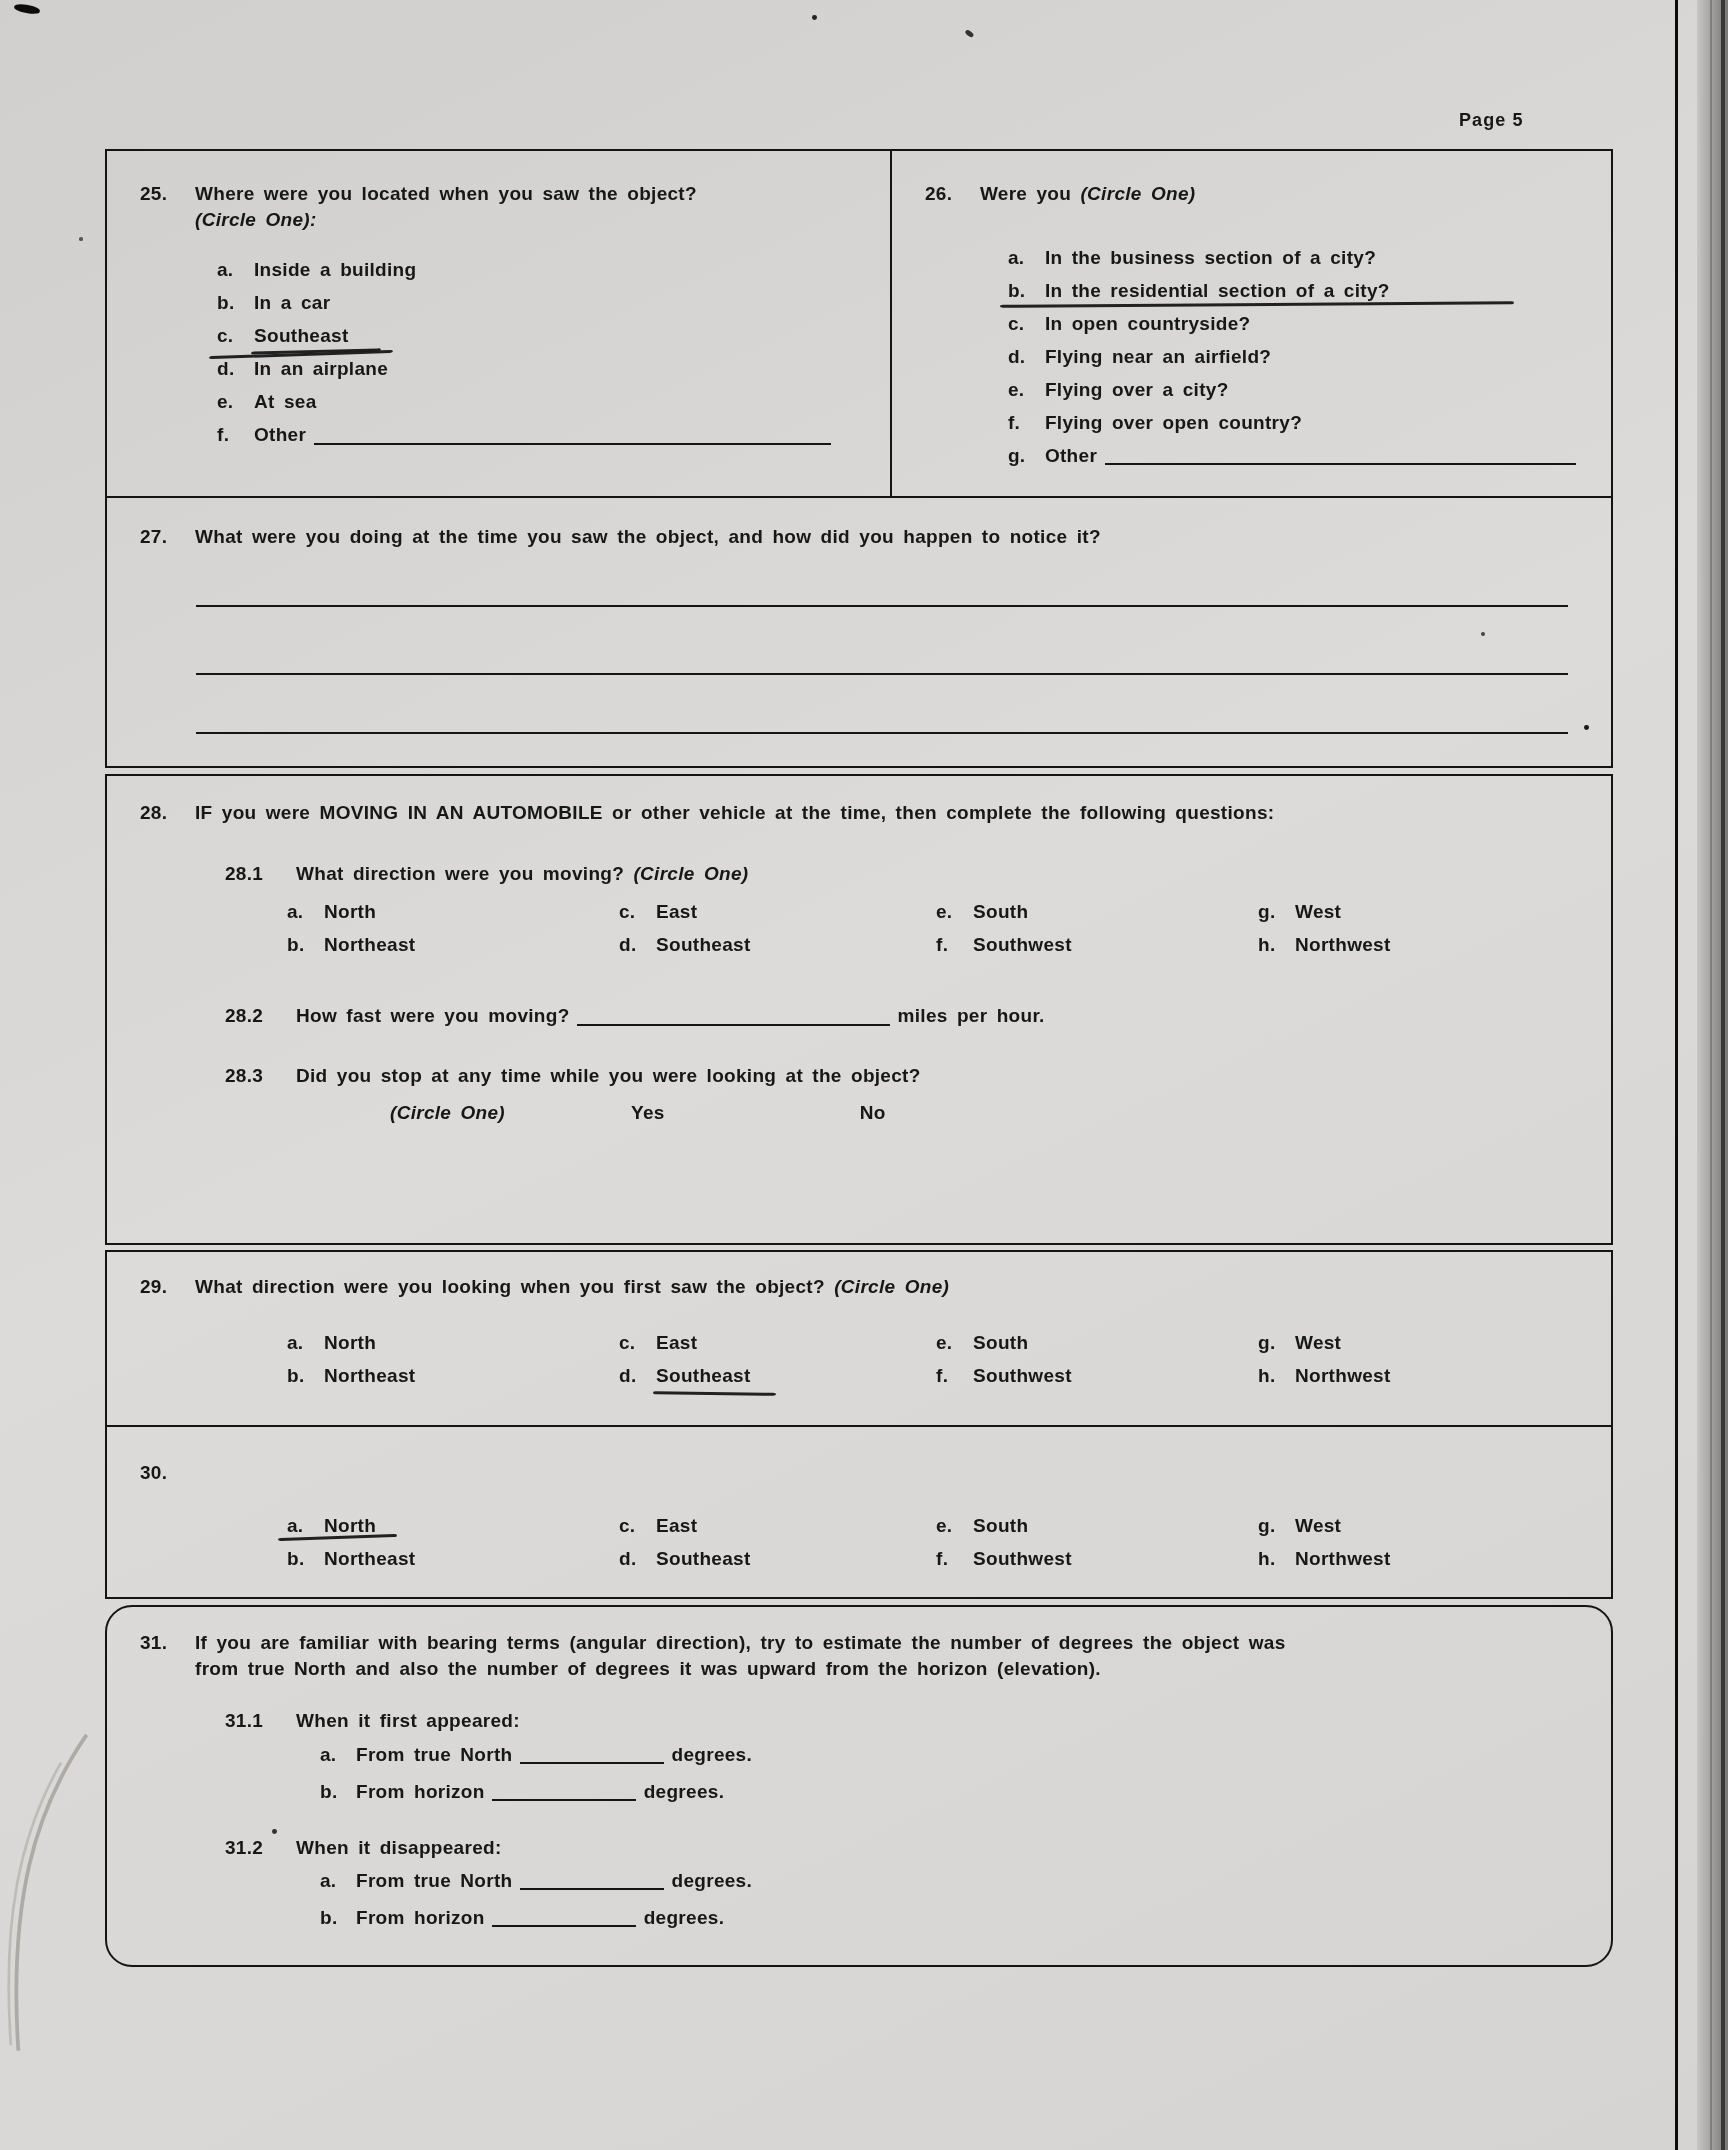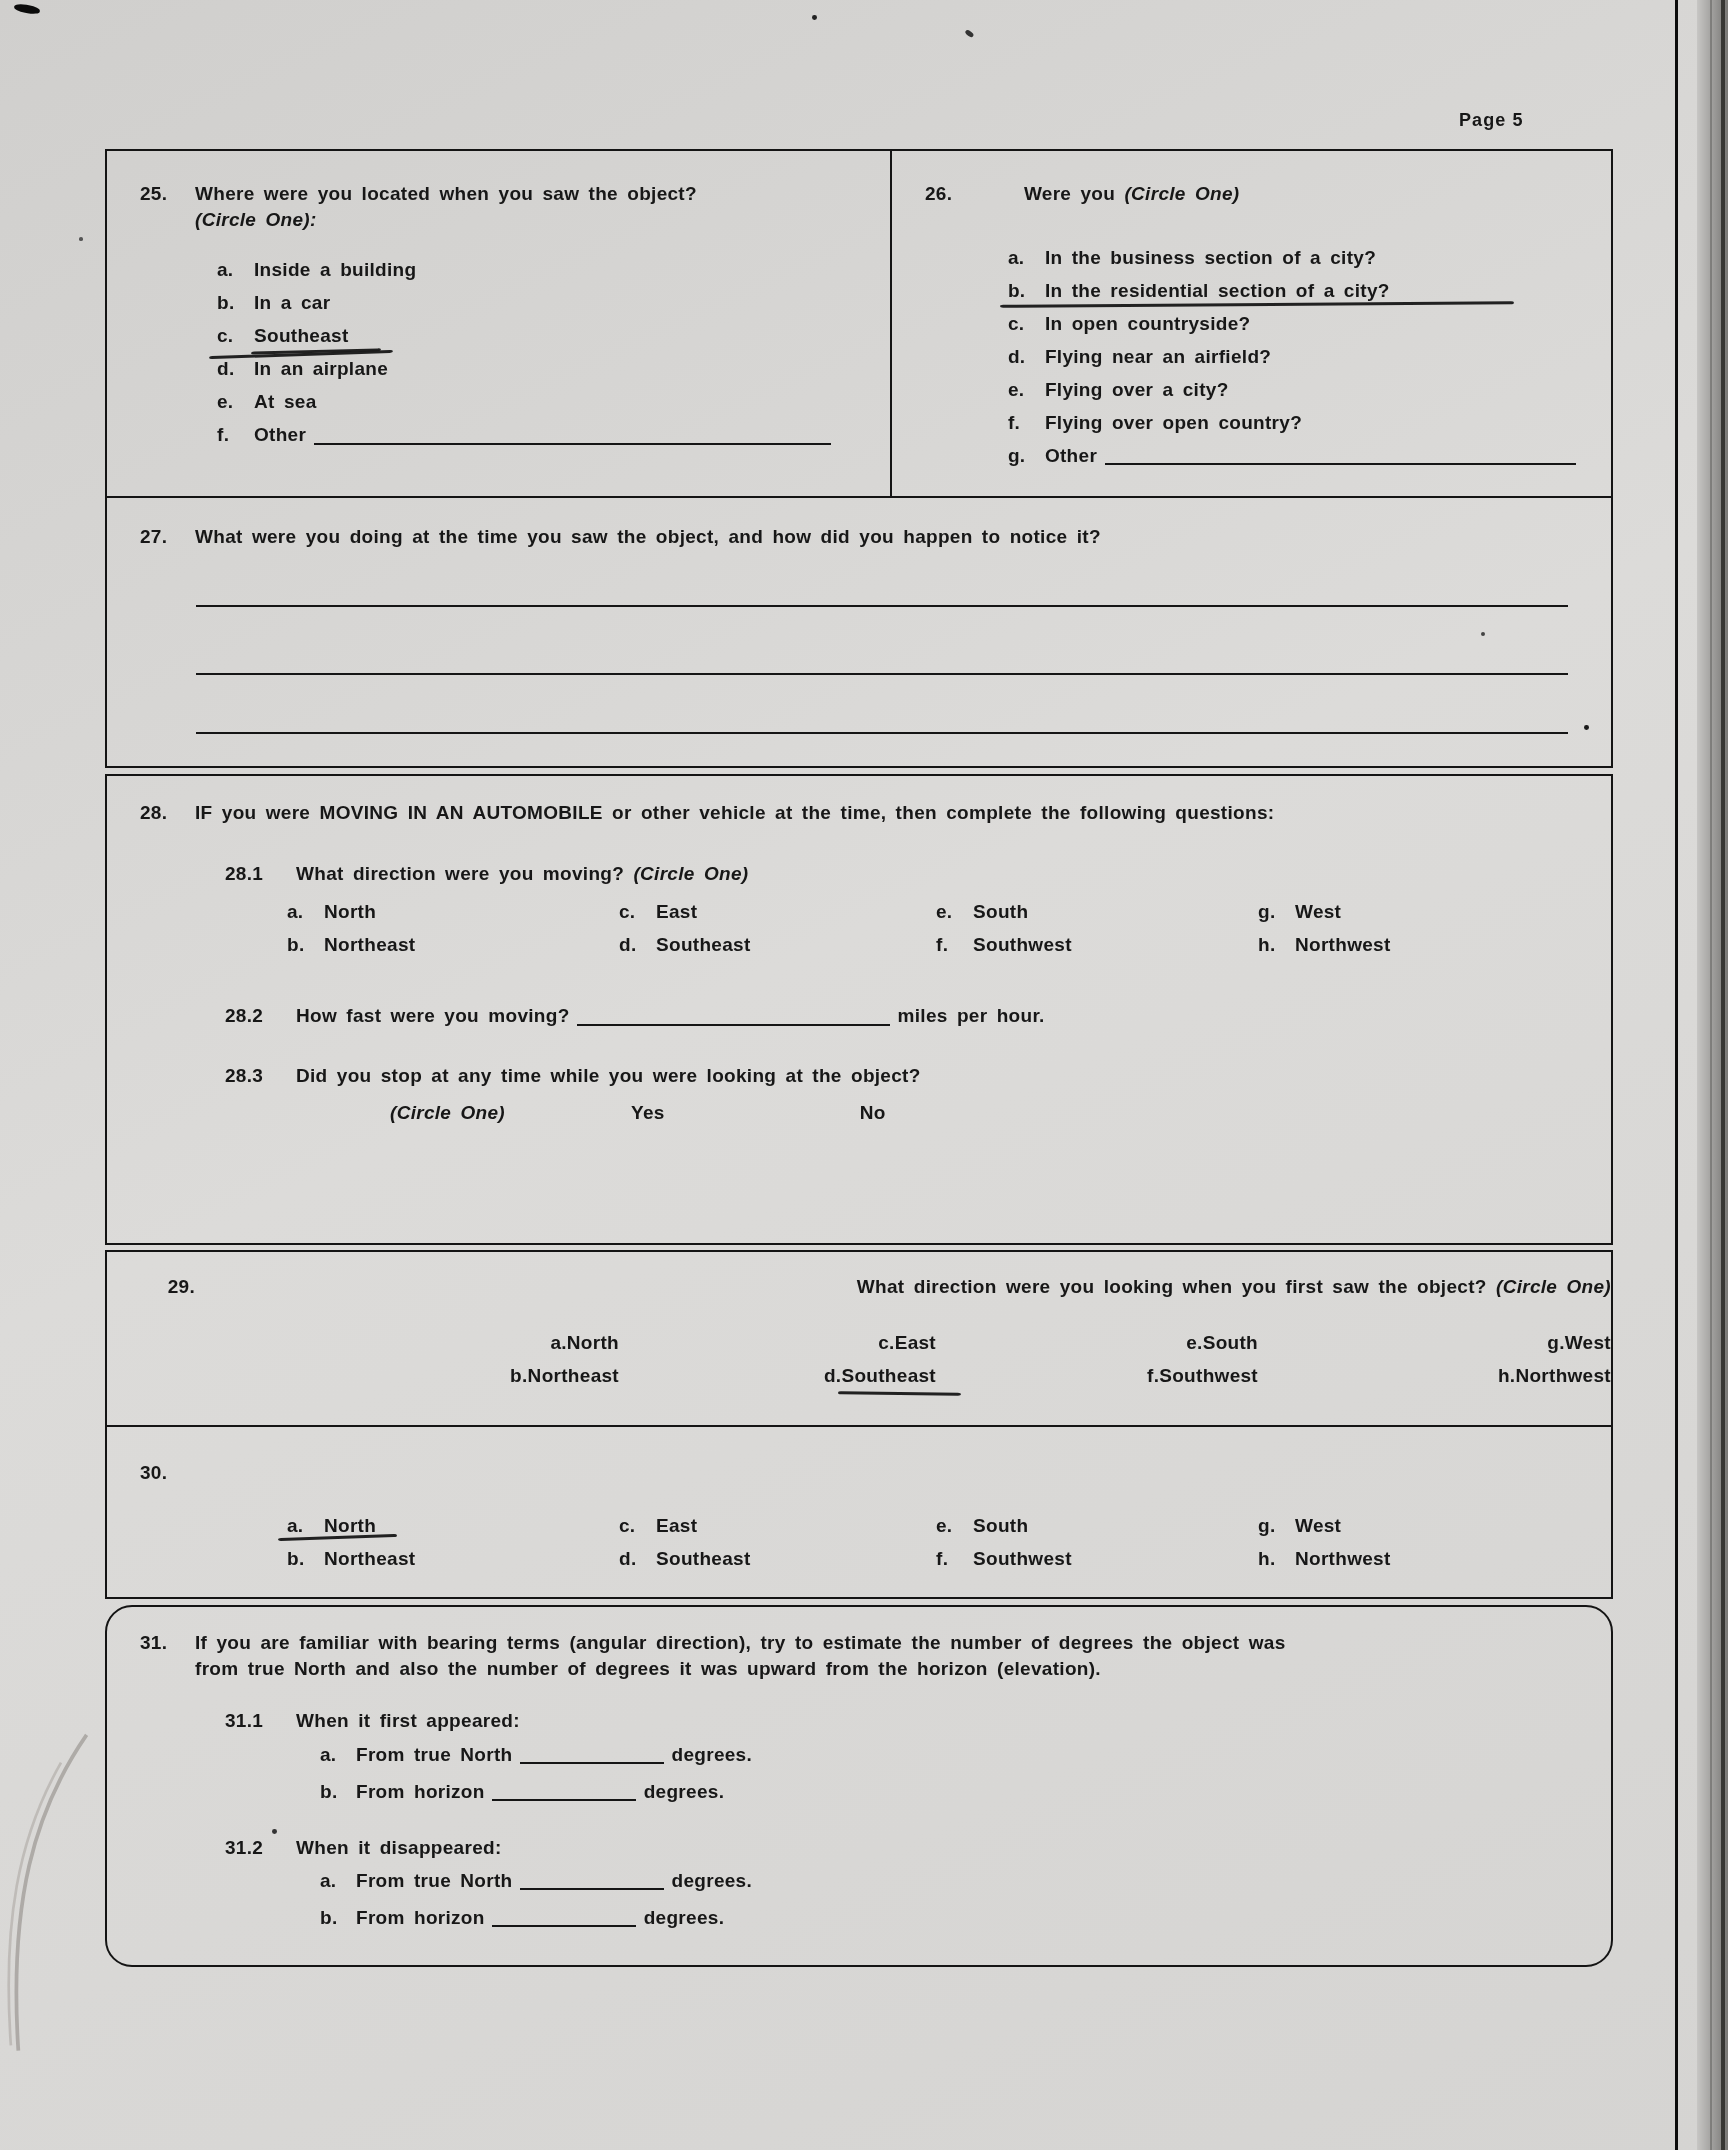--- a/index.html
+++ b/index.html
@@ -37,37 +37,37 @@
   .box {
     border: 2.1px solid #141414;
     position: relative;
     box-sizing: border-box;
   }
   .row1 { display: flex; }
   .q25box { width: 787px; height: 349px; }
   .q26box { flex: 1; margin-left: -2.1px; height: 349px; }
   .q27box { margin-top: -2.1px; height: 272px; }
   .q28box { margin-top: 6.4px; height: 471px; }
-  .q29box { margin-top: 4.3px; height: 177px; text-align: right; }
+  .q29box { margin-top: 4.3px; height: 177px; }
   .q30box { margin-top: -2.1px; height: 174px; }
   .q31box { margin-top: 6.4px; height: 362px; border-radius: 27px; }
 
   .qhead { display: flex; }
   .qnum { flex: 0 0 55px; margin-left: 33px; line-height: 26px; }
   .qtitle { flex: 1; line-height: 26px; }
   .ital { font-style: italic; }
 
   .options { list-style: none; margin: 0; padding: 0 0 0 110px; }
   .q26box .options { padding-left: 116px; }
   .options li { line-height: 33px; white-space: nowrap; }
   .letter { display: inline-block; width: 37px; }
 
   .q25box .qhead { padding-top: 30px; }
   .q25box .options { margin-top: 20.4px; }
-  .q26box .qhead { padding-top: 30px; gap: 44px; }
+  .q26box .qhead { padding-top: 30px; }
   .q26box .options { margin-top: 34px; }
   .q27box .qhead { padding-top: 26px; }
 
   .wline {
     height: 2.1px;
     background: #151515;
     margin-left: 89px;
     width: 1372px;
   }
   .wl1 { margin-top: 55px; }

